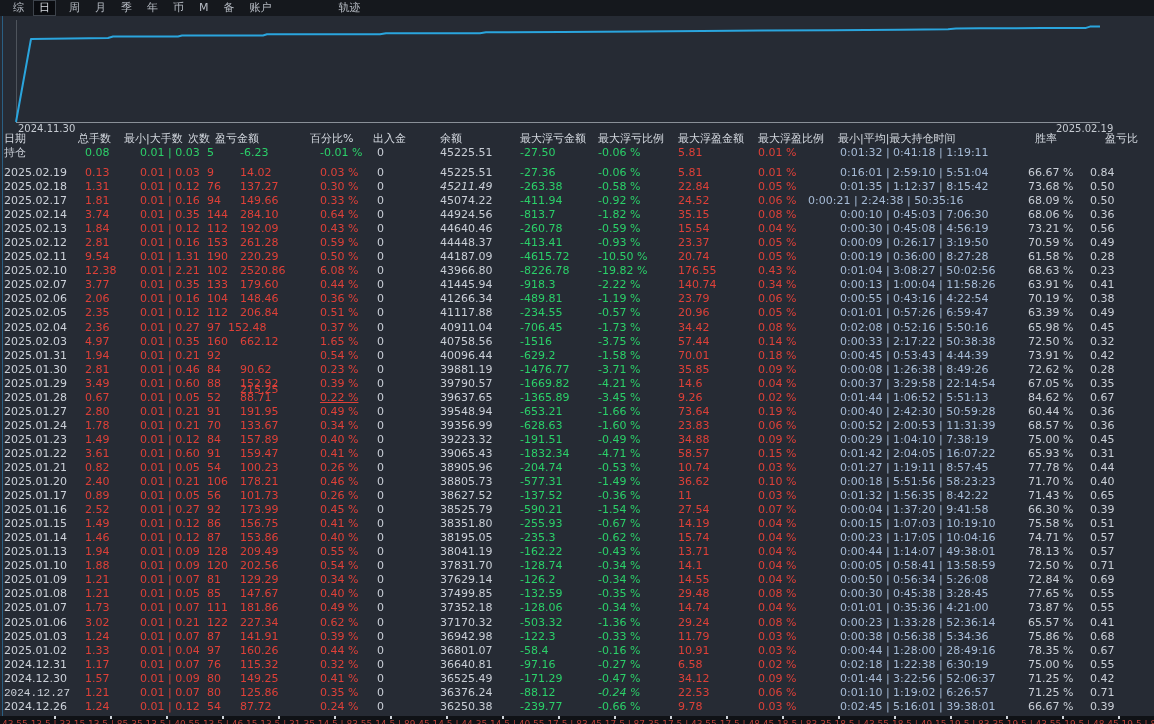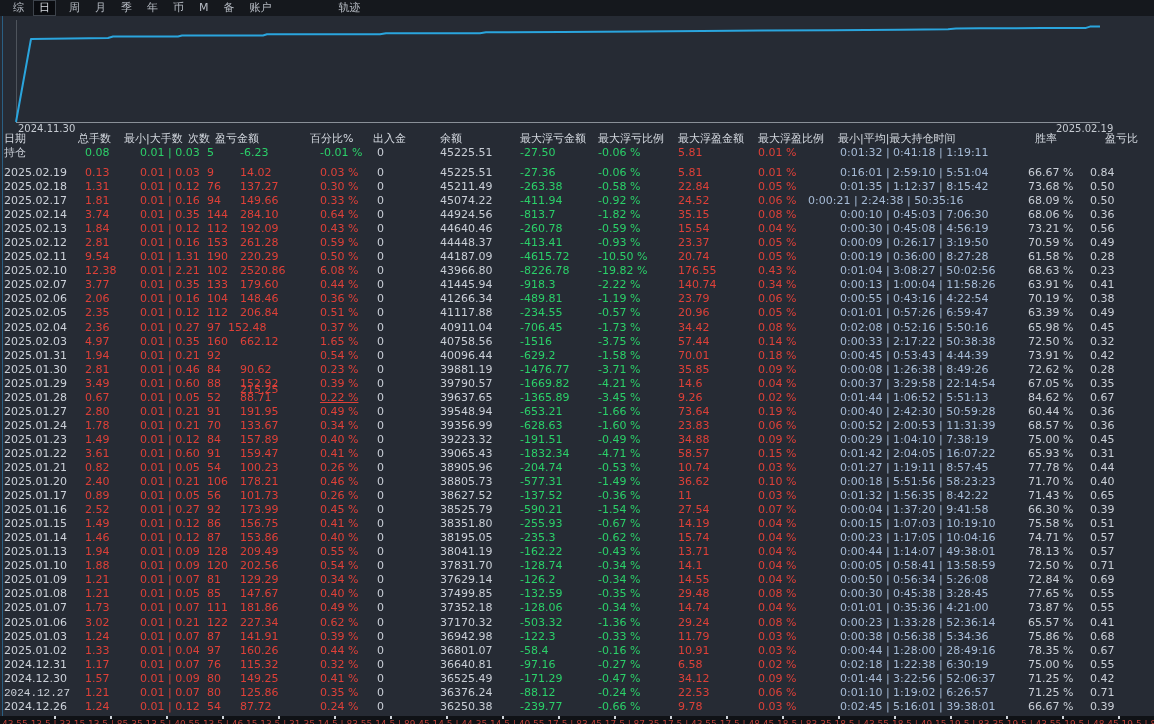--- a/index.html
+++ b/index.html
@@ -141,21 +141,21 @@
       <span class="c-plain" style="left: 1090px;">0.84</span>
     </div>
     <div class="row">
       <span class="c-date" style="left: 4px;">2025.02.18</span>
       <span class="c-pnl" style="left: 85px;">1.31</span>
       <span class="c-pnl" style="left: 140px;">0.01 | 0.12</span>
       <span class="c-pnl" style="left: 207px;">76</span>
       <span class="c-pnl" style="left: 240px;">137.27</span>
       <span class="c-pnl" style="left: 320px;">0.30 %</span>
       <span class="c-plain" style="left: 377px;">0</span>
-      <span class="c-plain" style="left: 440px;">45211.49</span>
+      <span class="c-plain" style="left: 440px; font-style: italic;">45211.49</span>
       <span class="c-green" style="left: 520px;">-263.38</span>
       <span class="c-green" style="left: 598px;">-0.58 %</span>
       <span class="c-red" style="left: 678px;">22.84</span>
       <span class="c-red" style="left: 758px;">0.05 %</span>
       <span class="c-time" style="left: 840px;">0:01:35 | 1:12:37 | 8:15:42</span>
       <span class="c-plain" style="left: 1028px;">73.68 %</span>
       <span class="c-plain" style="left: 1090px;">0.50</span>
     </div>
     <div class="row">
       <span class="c-date" style="left: 4px;">2025.02.17</span>
@@ -755,21 +755,21 @@
     <div class="row">
       <span class="c-date" style="left: 4px; font-family: Liberation Mono, monospace;">2024.12.27</span>
       <span class="c-pnl" style="left: 85px;">1.21</span>
       <span class="c-pnl" style="left: 140px;">0.01 | 0.07</span>
       <span class="c-pnl" style="left: 207px;">80</span>
       <span class="c-pnl" style="left: 240px;">125.86</span>
       <span class="c-pnl" style="left: 320px;">0.35 %</span>
       <span class="c-plain" style="left: 377px;">0</span>
       <span class="c-plain" style="left: 440px;">36376.24</span>
       <span class="c-green" style="left: 520px;">-88.12</span>
-      <span class="c-green" style="left: 598px;">-0.24 %</span>
+      <span class="c-green" style="left: 598px; font-style: italic;">-0.24 %</span>
       <span class="c-red" style="left: 678px;">22.53</span>
       <span class="c-red" style="left: 758px;">0.06 %</span>
       <span class="c-time" style="left: 840px;">0:01:10 | 1:19:02 | 6:26:57</span>
       <span class="c-plain" style="left: 1028px;">71.25 %</span>
       <span class="c-plain" style="left: 1090px;">0.71</span>
     </div>
     <div class="row">
       <span class="c-date" style="left: 4px;">2024.12.26</span>
       <span class="c-pnl" style="left: 85px;">1.24</span>
       <span class="c-pnl" style="left: 140px;">0.01 | 0.12</span>

